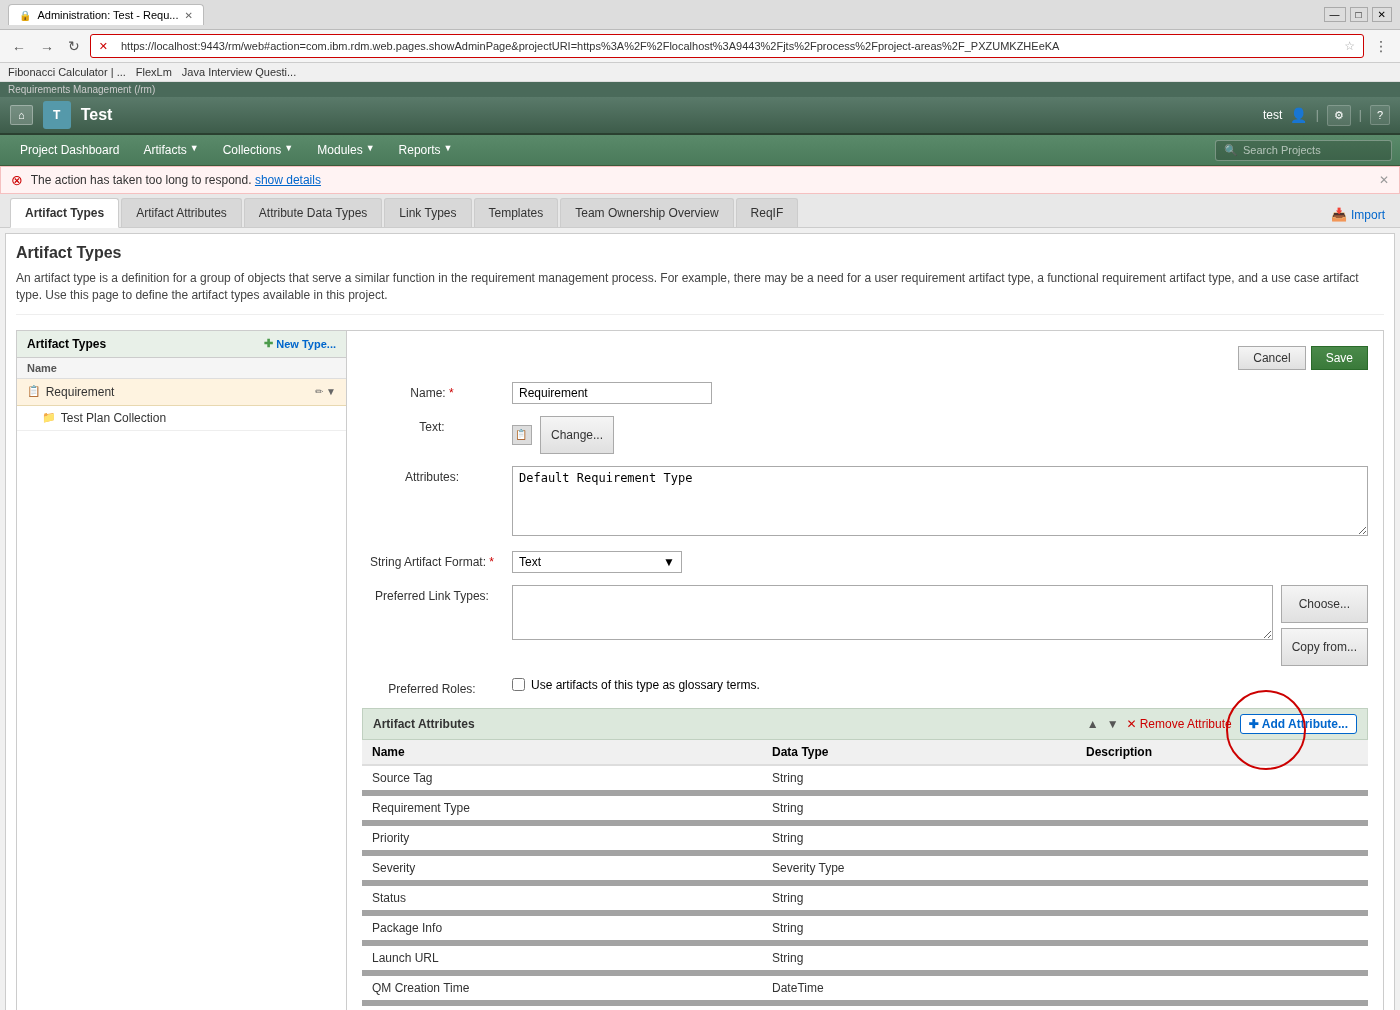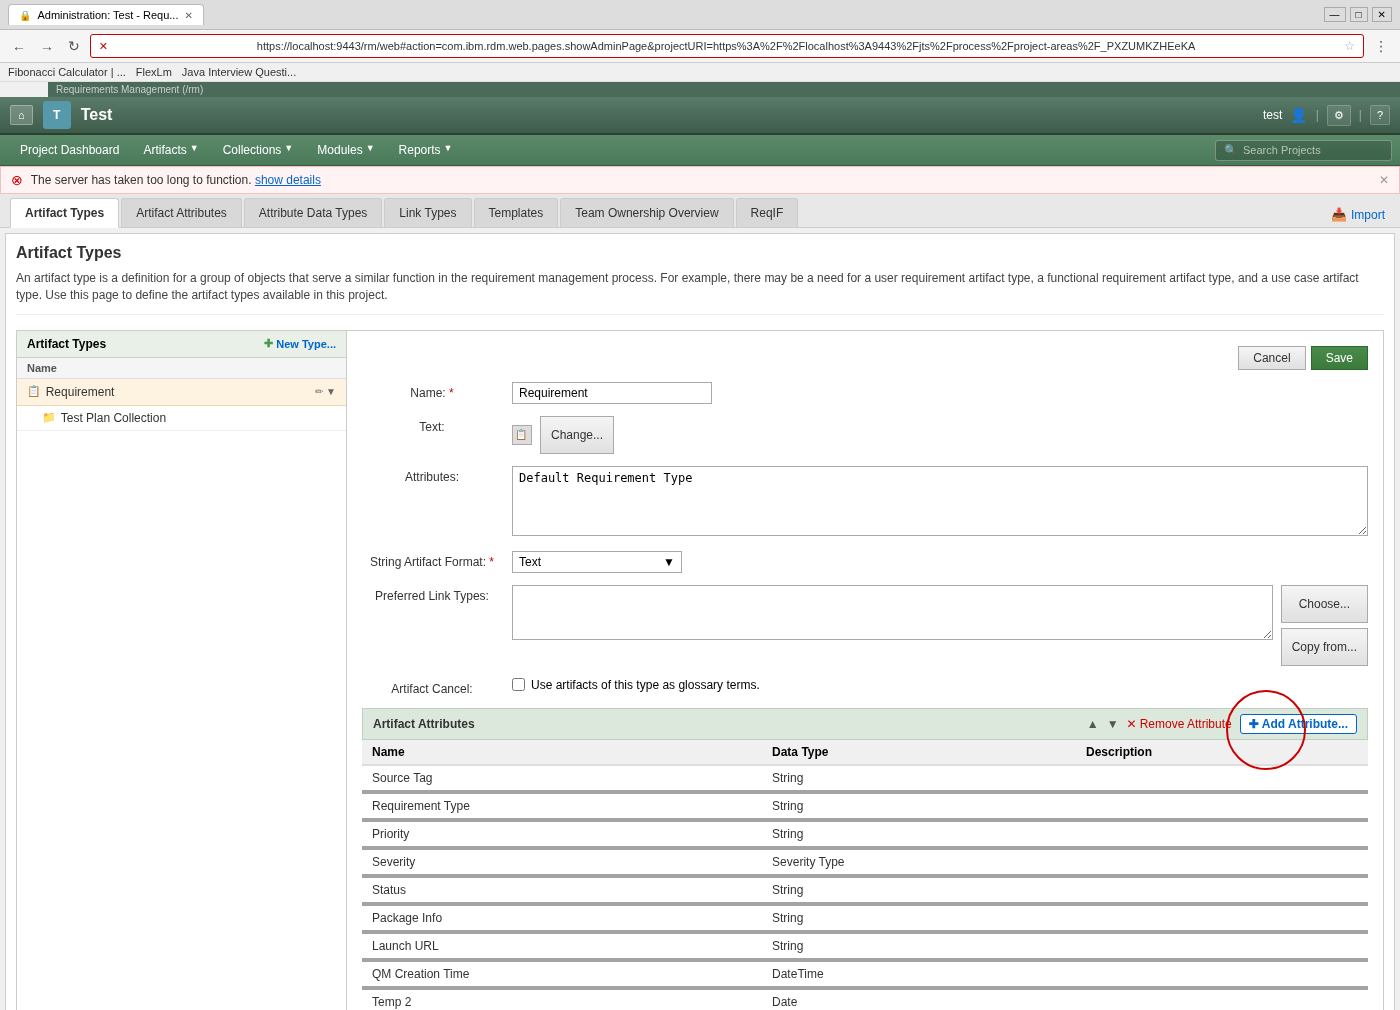--- a/index.html
+++ b/index.html
@@ -6,21 +6,21 @@
     body { font-family: Arial, sans-serif; font-size: 12px; background: #f0f0f0; }
 
     
     .browser-chrome { background: #e8e8e8; }
     .browser-titlebar { background: #ddd; display: flex; align-items: center; padding: 4px 8px; border-bottom: 1px solid #bbb; }
     .browser-titlebar .tab { background: white; border: 1px solid #bbb; border-bottom: none; padding: 4px 10px; font-size: 11px; display: flex; align-items: center; gap: 6px; border-radius: 4px 4px 0 0; }
     .browser-titlebar .tab-close { color: #666; cursor: pointer; font-size: 10px; }
     .browser-nav { background: #f5f5f5; display: flex; align-items: center; padding: 4px 8px; gap: 6px; border-bottom: 1px solid #ccc; }
     .browser-nav .nav-btn { background: none; border: none; color: #555; font-size: 14px; cursor: pointer; padding: 2px 4px; }
     .browser-nav .nav-btn:disabled { color: #bbb; }
-    .browser-nav .address-bar { flex: 1; border: 1px solid #aaa; border-radius: 3px; padding: 3px 8px; font-size: 11px; color: #444; text-align: center; }
+    .browser-nav .address-bar { flex: 1; border: 1px solid #aaa; border-radius: 3px; padding: 3px 8px; font-size: 11px; color: #444; }
     .browser-bookmarks { background: #f0f0f0; padding: 3px 8px; font-size: 11px; display: flex; align-items: center; gap: 10px; border-bottom: 1px solid #ddd; color: #333; }
     .browser-bookmarks span { cursor: pointer; }
 
     
     .app-container { background: #f0f0f0; }
     .app-top-bar { background: linear-gradient(to bottom, #5a7a6a, #3d5c4a); display: flex; align-items: center; padding: 4px 10px; gap: 10px; border-bottom: 2px solid #2a4030; }
     .app-home-btn { background: rgba(255,255,255,0.2); border: 1px solid rgba(255,255,255,0.3); color: white; padding: 3px 7px; cursor: pointer; border-radius: 2px; font-size: 11px; }
     .app-title { color: white; font-size: 16px; font-weight: bold; flex: 1; }
     .app-user-controls { display: flex; align-items: center; gap: 8px; color: white; font-size: 12px; }
     .app-icon-btn { background: rgba(255,255,255,0.1); border: 1px solid rgba(255,255,255,0.2); color: white; padding: 3px 6px; cursor: pointer; border-radius: 2px; font-size: 11px; }
@@ -88,33 +88,33 @@
     .attr-section-header { background: #dce8dc; padding: 5px 10px; display: flex; align-items: center; justify-content: space-between; border: 1px solid #c0d0c0; margin-bottom: 0; }
     .attr-section-title { font-weight: bold; font-size: 12px; color: #333; }
     .attr-controls { display: flex; align-items: center; gap: 8px; }
     .attr-arrow-btn { color: #555; cursor: pointer; font-size: 12px; }
     .remove-attr-btn { color: #c00; font-size: 12px; cursor: pointer; display: flex; align-items: center; gap: 3px; }
     .add-attr-btn { color: #0066cc; font-size: 12px; cursor: pointer; display: flex; align-items: center; gap: 3px; font-weight: bold; border: 1px solid #0066cc; padding: 2px 8px; border-radius: 3px; background: white; }
     
     
     .attr-table { width: 100%; border-collapse: collapse; }
     .attr-table th { background: #f0f0f0; padding: 5px 10px; text-align: left; font-size: 12px; font-weight: bold; border-bottom: 2px solid #ddd; }
-    .attr-table td { padding: 5px 10px; font-size: 12px; border-bottom: 4px solid #a3a3a3; color: #333; }
+    .attr-table td { padding: 5px 10px; font-size: 12px; border-bottom: 6px solid #a3a3a3; color: #333; }
     .cancel-btn { background: linear-gradient(to bottom, #f5f5f5, #e0e0e0); border: 1px solid #aaa; padding: 4px 14px; font-size: 12px; cursor: pointer; color: #333; }
     .save-btn { background: linear-gradient(to bottom, #4a8a4a, #3a7a3a); border: 1px solid #2a6a2a; padding: 4px 14px; font-size: 12px; cursor: pointer; color: white; }
 
     
     .top-action-row { display: flex; justify-content: flex-end; gap: 5px; margin-bottom: 12px; }
 
     
     .footer { background: white; padding: 8px 15px; border-top: 1px solid #ddd; display: flex; justify-content: space-between; align-items: center; }
     .ibm-logo { font-size: 14px; font-weight: bold; color: #333; font-style: italic; }
     .jazz-logo { font-size: 14px; color: #333; font-style: italic; }
 
-    .rm-bar { background: #4a6a5a; padding: 2px 8px; font-size: 10px; color: #ccc; margin-left: 48px; }
+    .rm-bar { background: #4a6a5a; padding: 2px 8px; font-size: 10px; color: #ccc; }
   </style>
 </head>
 <body>
 
 <div class="browser-chrome">
   <div class="browser-titlebar">
     <div class="tab">
       <span style="font-size:10px;">🔒</span>
       <span>Administration: Test - Requ...</span>
       <span class="tab-close">✕</span>
@@ -187,21 +187,21 @@
     </div>
     <div class="nav-search" style="margin-left:auto;">
       <span style="color:rgba(255,255,255,0.7); font-size:11px;">🔍</span>
       <input type="text" placeholder="Search Projects" style="background: none; border: none; color: white; font-size: 11px; outline: none; width: 140px;">
     </div>
   </div>
 
   <div class="error-bar">
     <span class="error-icon">⊗</span>
     <span class="error-text">
-      <span>The server has taken too long to function.</span>
+      <span>The action has taken too long to respond.</span>
       <span class="error-link">show details</span>
     </span>
     <span class="close-btn">✕</span>
   </div>
 
   <div class="main-tabs">
     <div class="main-tab active">
       <span>Artifact Types</span>
     </div>
     <div class="main-tab">
@@ -310,21 +310,21 @@
               <textarea class="link-types-input" style="height: 55px; flex: 1 1 0%; border: 1px solid rgb(170, 170, 170);"></textarea>
               <div style="display:flex;flex-direction:column;gap:5px;">
                 <button class="change-btn">Choose...</button>
                 <button class="change-btn">Copy from...</button>
               </div>
             </div>
           </div>
         </div>
 
         <div class="form-row">
-          <div class="form-label">Artifact Cancel:</div>
+          <div class="form-label">Preferred Roles:</div>
           <div class="form-control">
             <div class="checkbox-row">
               <input type="checkbox" id="glossary-cb" style="">
               <label for="glossary-cb">Use artifacts of this type as glossary terms.</label>
             </div>
           </div>
         </div>
 
         <div style="position:relative;">
           <div class="attr-section-header">

